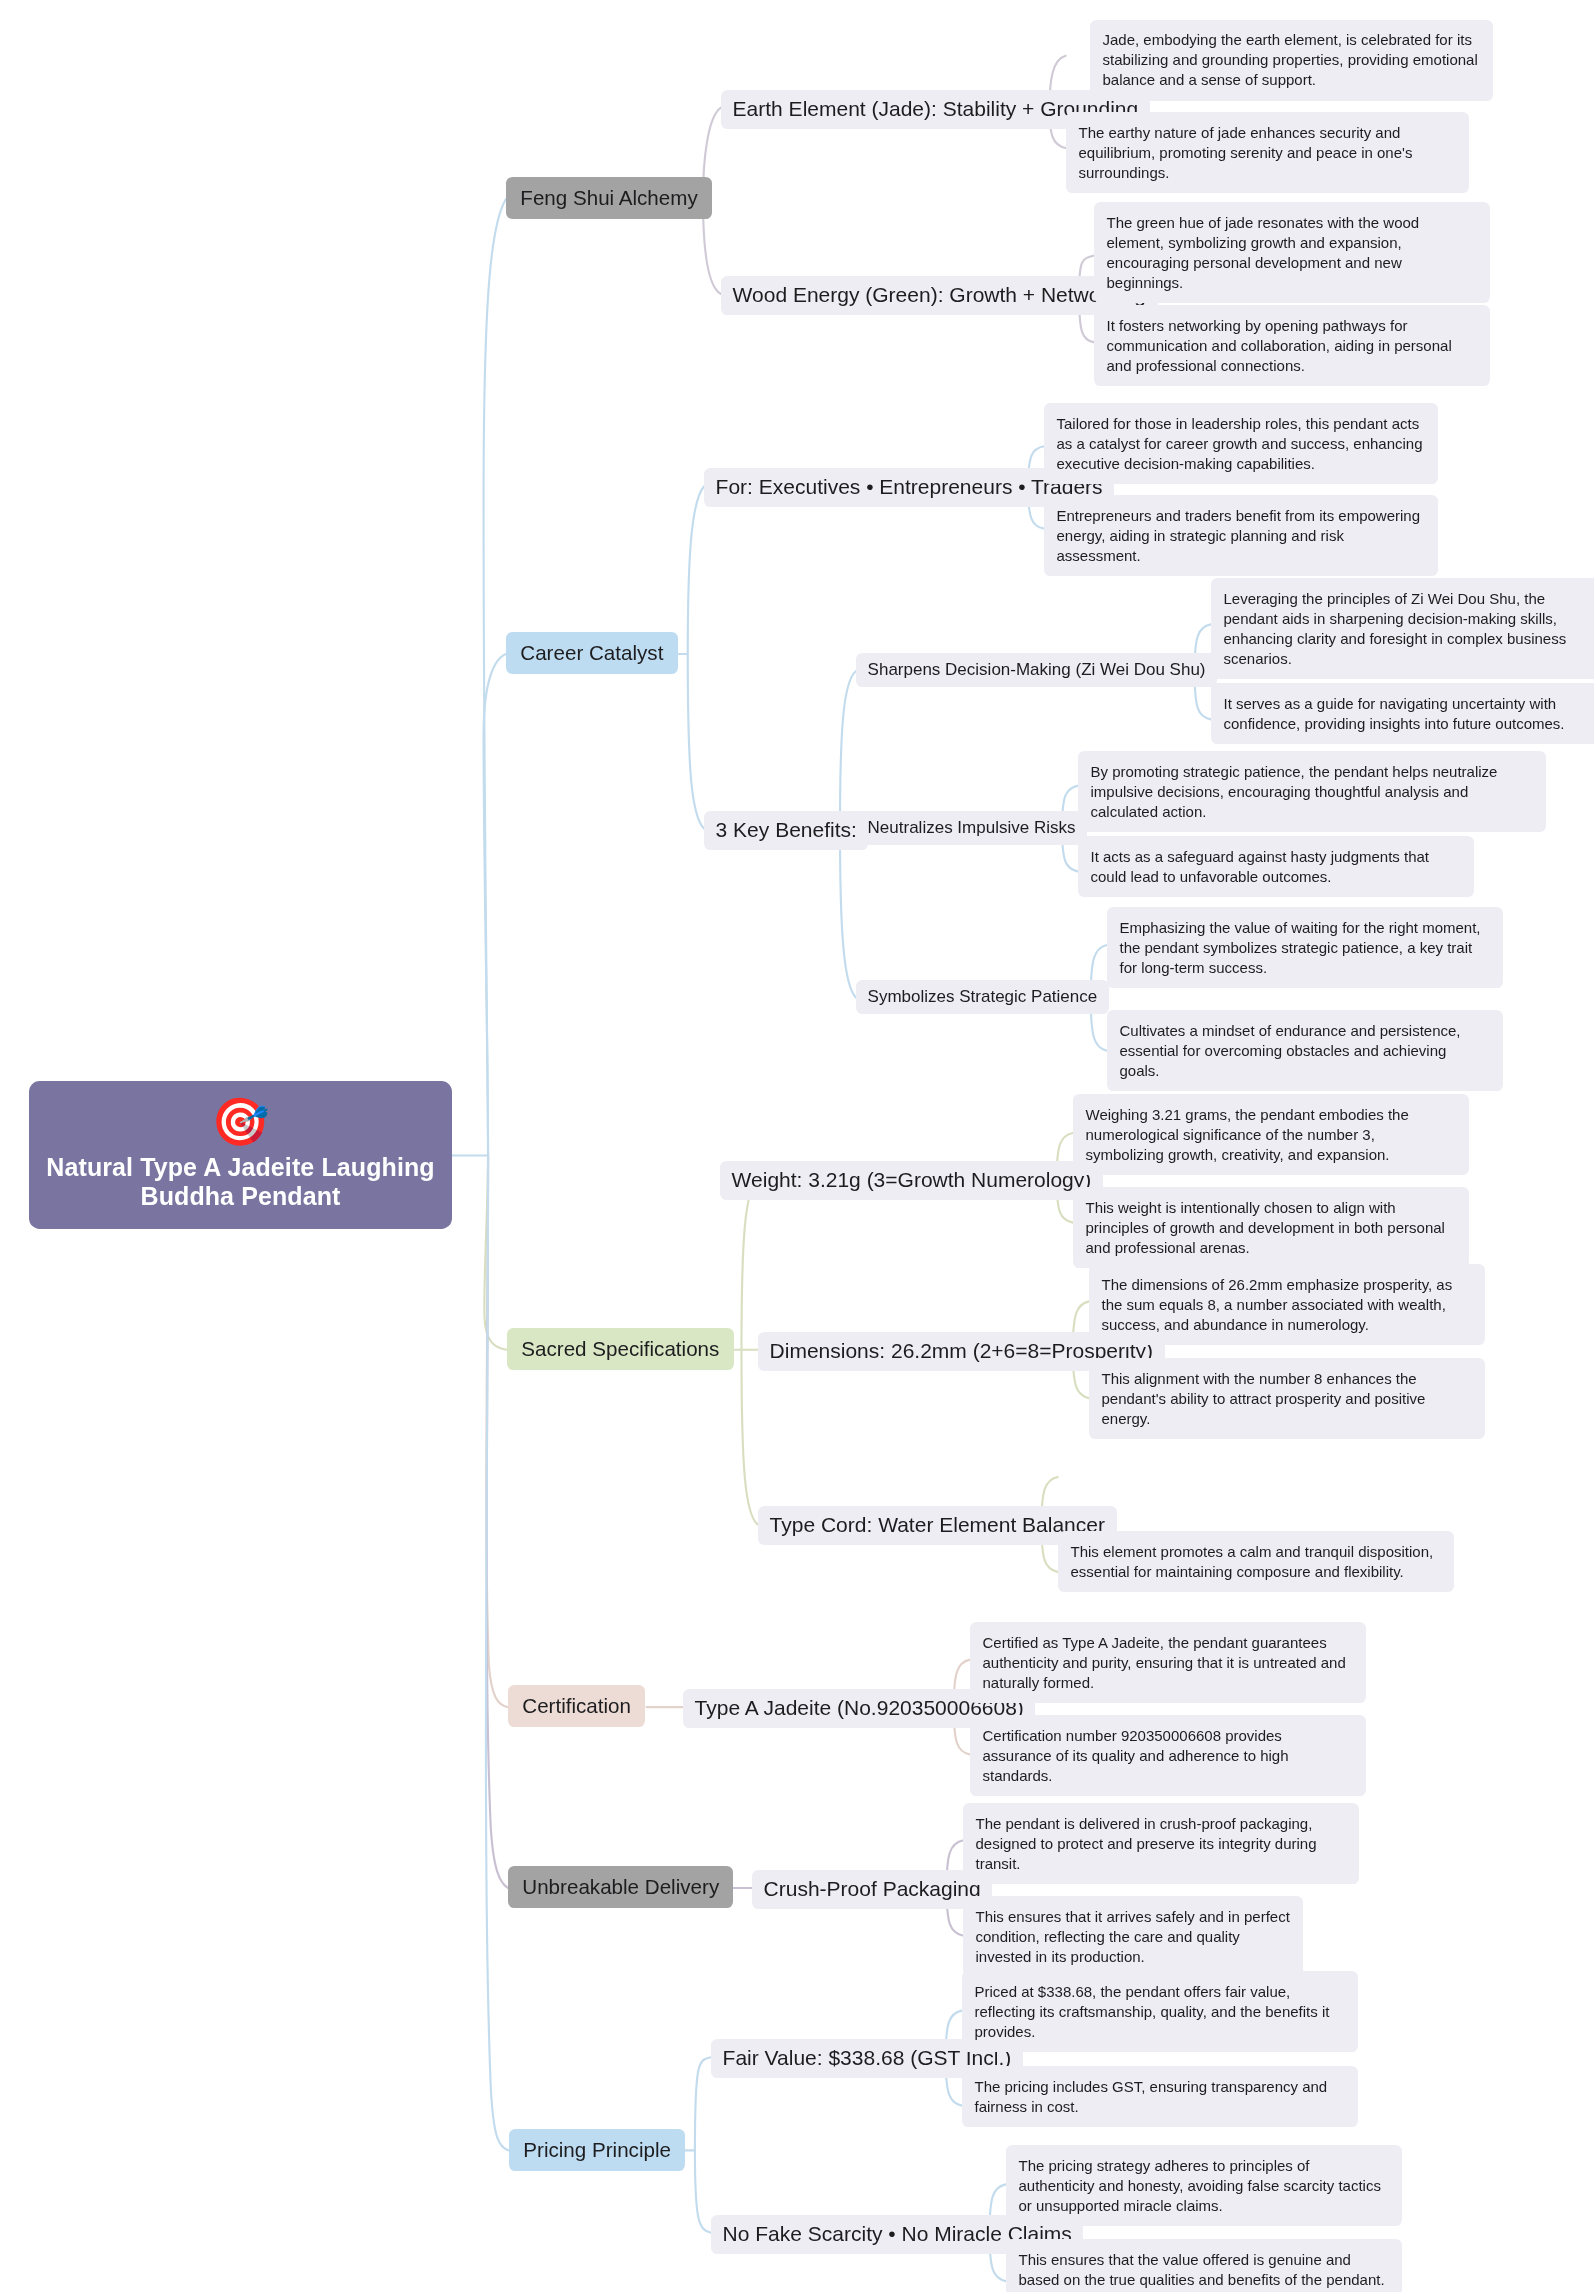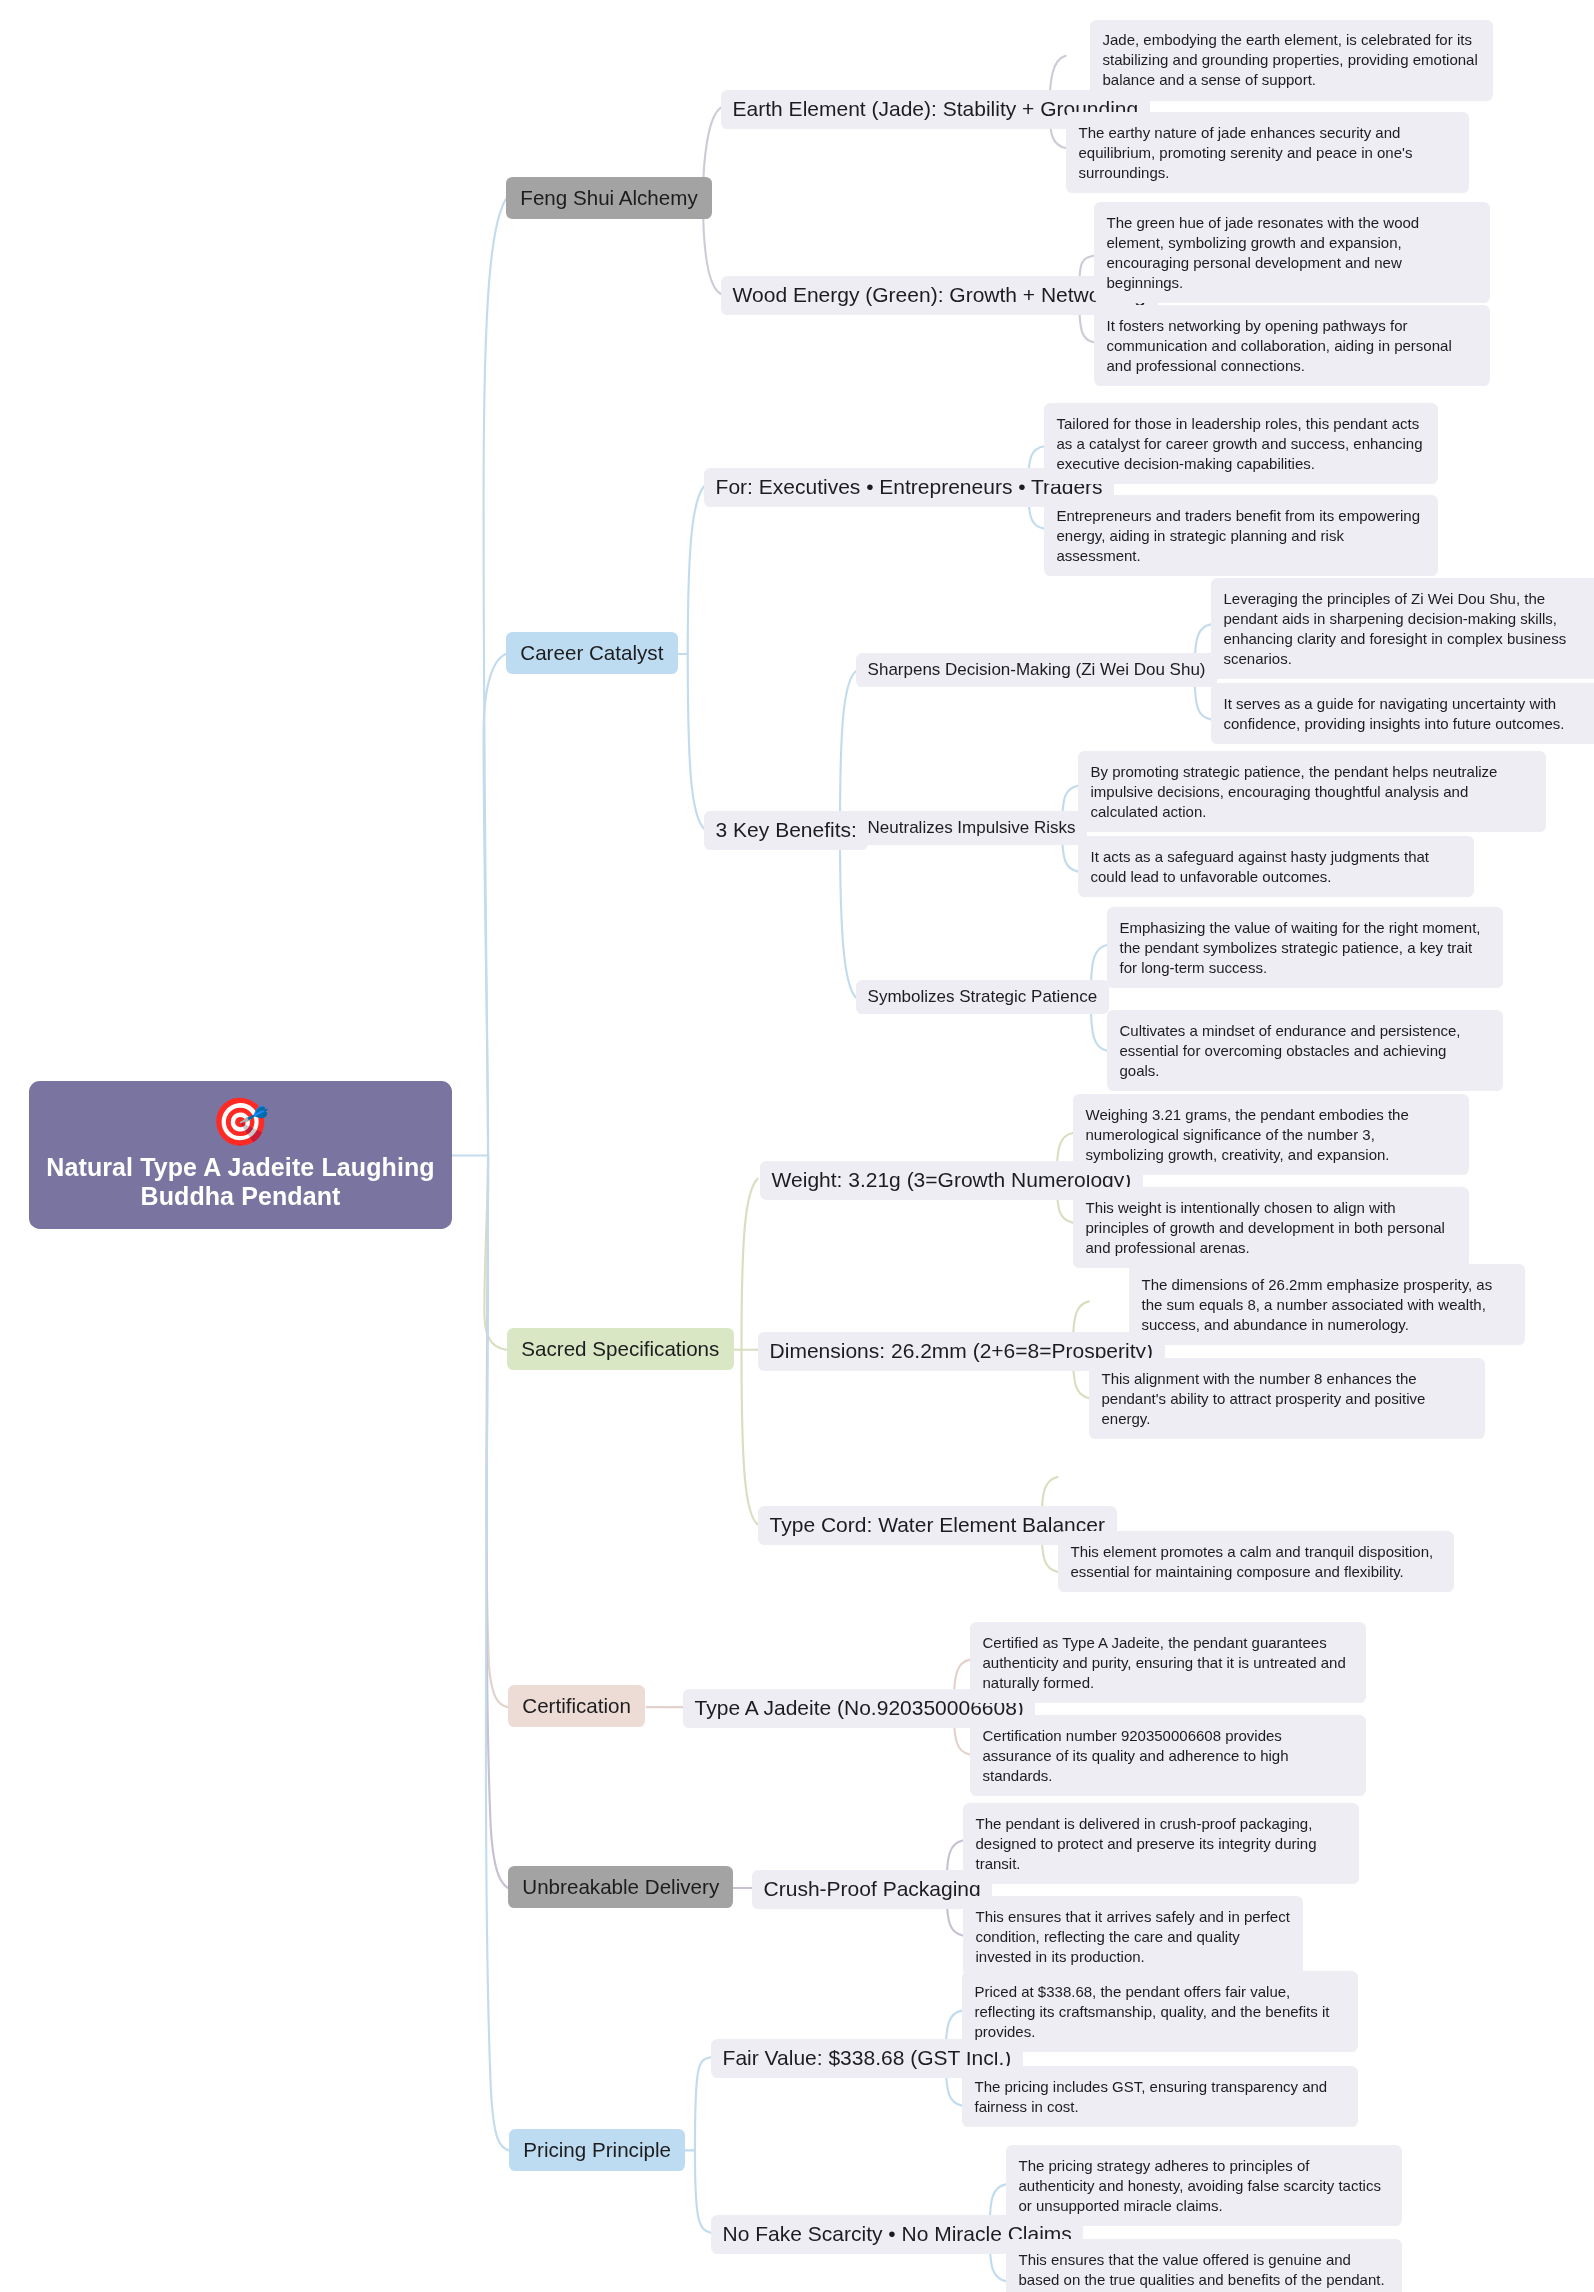--- a/index.html
+++ b/index.html
@@ -161,26 +161,26 @@
 <div class="node l3" style="left:856px;top:811px;">Neutralizes Impulsive Risks</div>
 <div class="node leaf" style="left:1078px;top:751px;width:468px;">By promoting strategic patience, the pendant helps neutralize impulsive decisions, encouraging thoughtful analysis and calculated action.</div>
 <div class="node leaf" style="left:1078px;top:836px;width:396px;">It acts as a safeguard against hasty judgments that could lead to unfavorable outcomes.</div>
 
 <div class="node l3" style="left:856px;top:980px;">Symbolizes Strategic Patience</div>
 <div class="node leaf" style="left:1107px;top:907px;width:396px;">Emphasizing the value of waiting for the right moment, the pendant symbolizes strategic patience, a key trait for long-term success.</div>
 <div class="node leaf" style="left:1107px;top:1010px;width:396px;">Cultivates a mindset of endurance and persistence, essential for overcoming obstacles and achieving goals.</div>
 
 <div class="node l1 green" style="left:507px;top:1328px;">Sacred Specifications</div>
 
-<div class="node l2" style="left:760px;top:1161px;">Weight: 3.21g (3=Growth Numerology)</div>
+<div class="node l2" style="left:720px;top:1161px;">Weight: 3.21g (3=Growth Numerology)</div>
 <div class="node leaf" style="left:1073px;top:1094px;width:396px;">Weighing 3.21 grams, the pendant embodies the numerological significance of the number 3, symbolizing growth, creativity, and expansion.</div>
 <div class="node leaf" style="left:1073px;top:1187px;width:396px;">This weight is intentionally chosen to align with principles of growth and development in both personal and professional arenas.</div>
 
 <div class="node l2" style="left:758px;top:1332px;">Dimensions: 26.2mm (2+6=8=Prosperity)</div>
-<div class="node leaf" style="left:1089px;top:1264px;width:396px;margin-left:40px;">The dimensions of 26.2mm emphasize prosperity, as the sum equals 8, a number associated with wealth, success, and abundance in numerology.</div>
+<div class="node leaf" style="left:1089px;top:1264px;width:396px;">The dimensions of 26.2mm emphasize prosperity, as the sum equals 8, a number associated with wealth, success, and abundance in numerology.</div>
 <div class="node leaf" style="left:1089px;top:1358px;width:396px;">This alignment with the number 8 enhances the pendant's ability to attract prosperity and positive energy.</div>
 
 <div class="node l2" style="left:758px;top:1506px;">Type Cord: Water Element Balancer</div>
 <div class="node leaf" style="left:1058px;top:1531px;width:396px;">This element promotes a calm and tranquil disposition, essential for maintaining composure and flexibility.</div>
 
 <div class="node l1 peach" style="left:508px;top:1685px;">Certification</div>
 
 <div class="node l2" style="left:683px;top:1689px;">Type A Jadeite (No.920350006608)</div>
 <div class="node leaf" style="left:970px;top:1622px;width:396px;">Certified as Type A Jadeite, the pendant guarantees authenticity and purity, ensuring that it is untreated and naturally formed.</div>
 <div class="node leaf" style="left:970px;top:1715px;width:396px;">Certification number 920350006608 provides assurance of its quality and adherence to high standards.</div>

